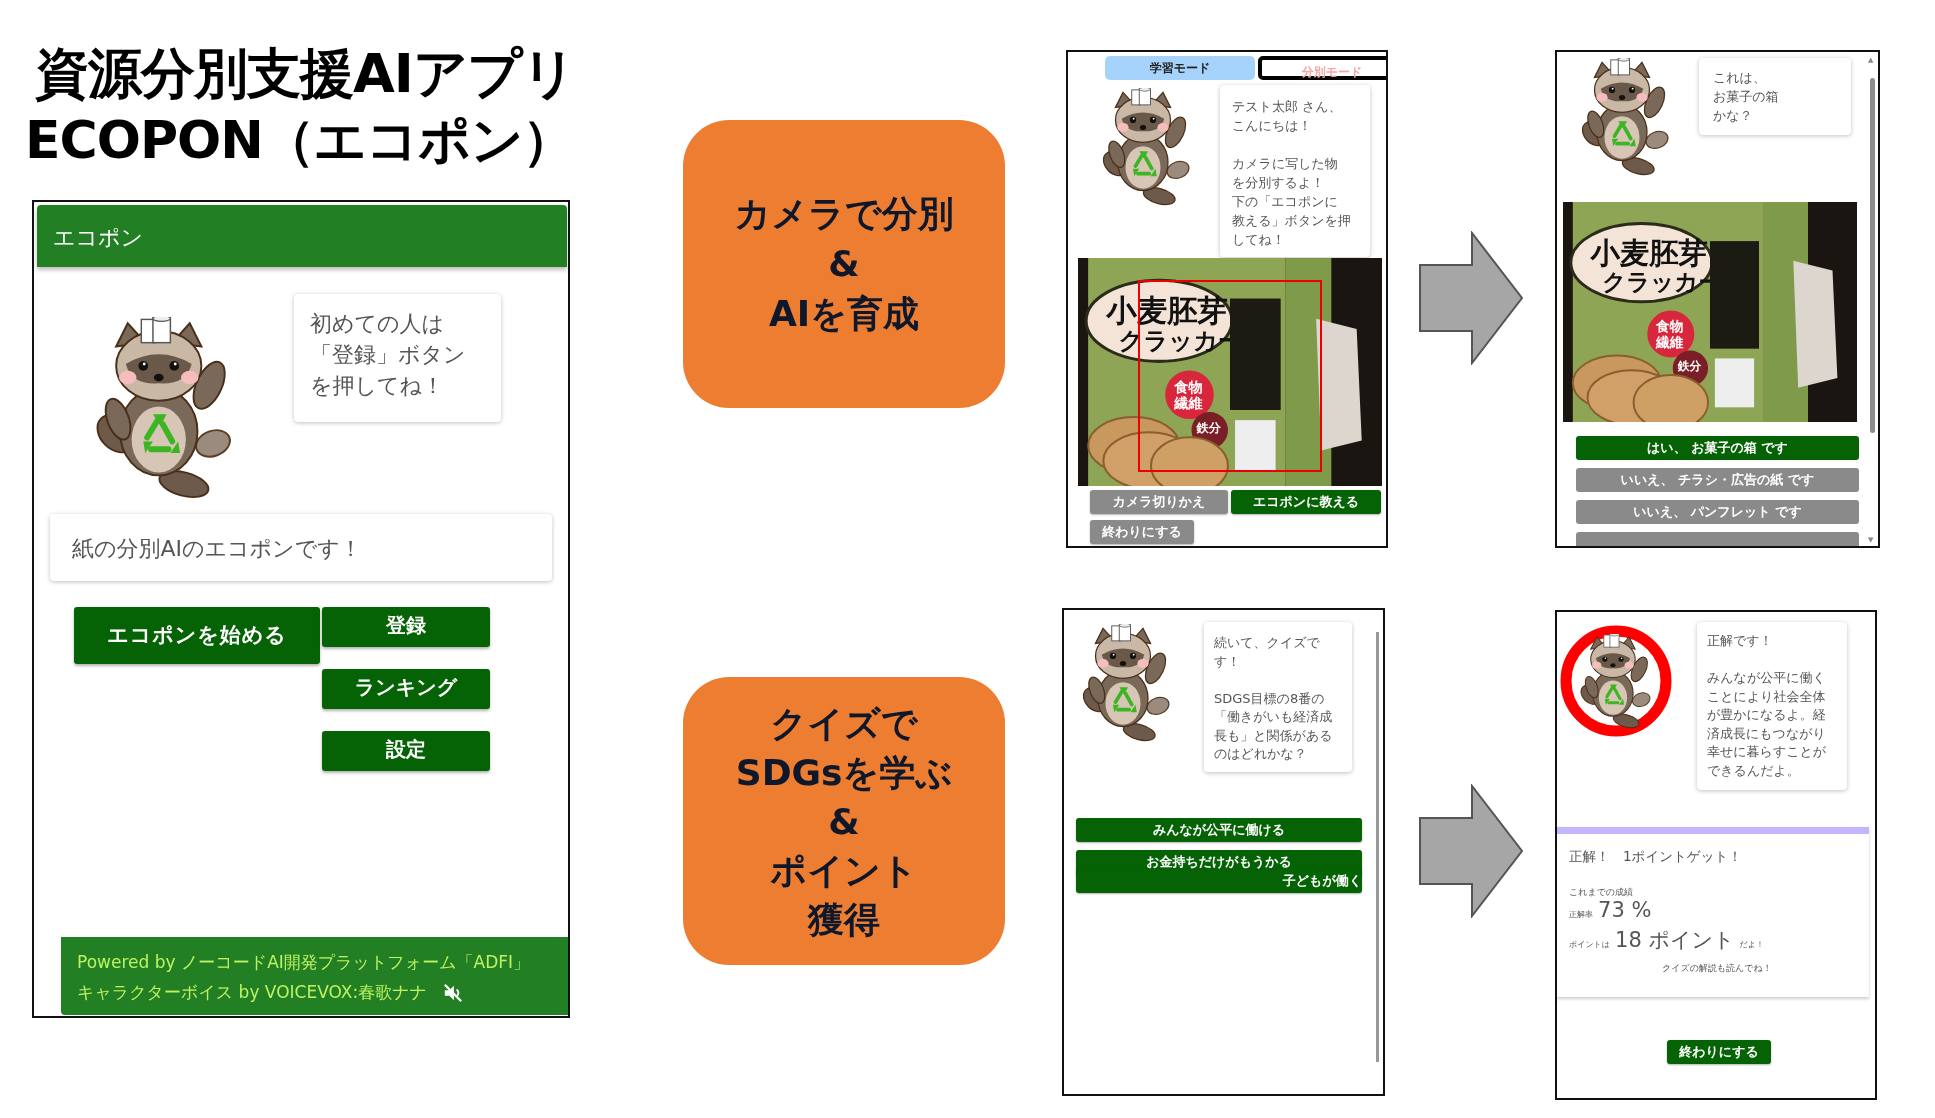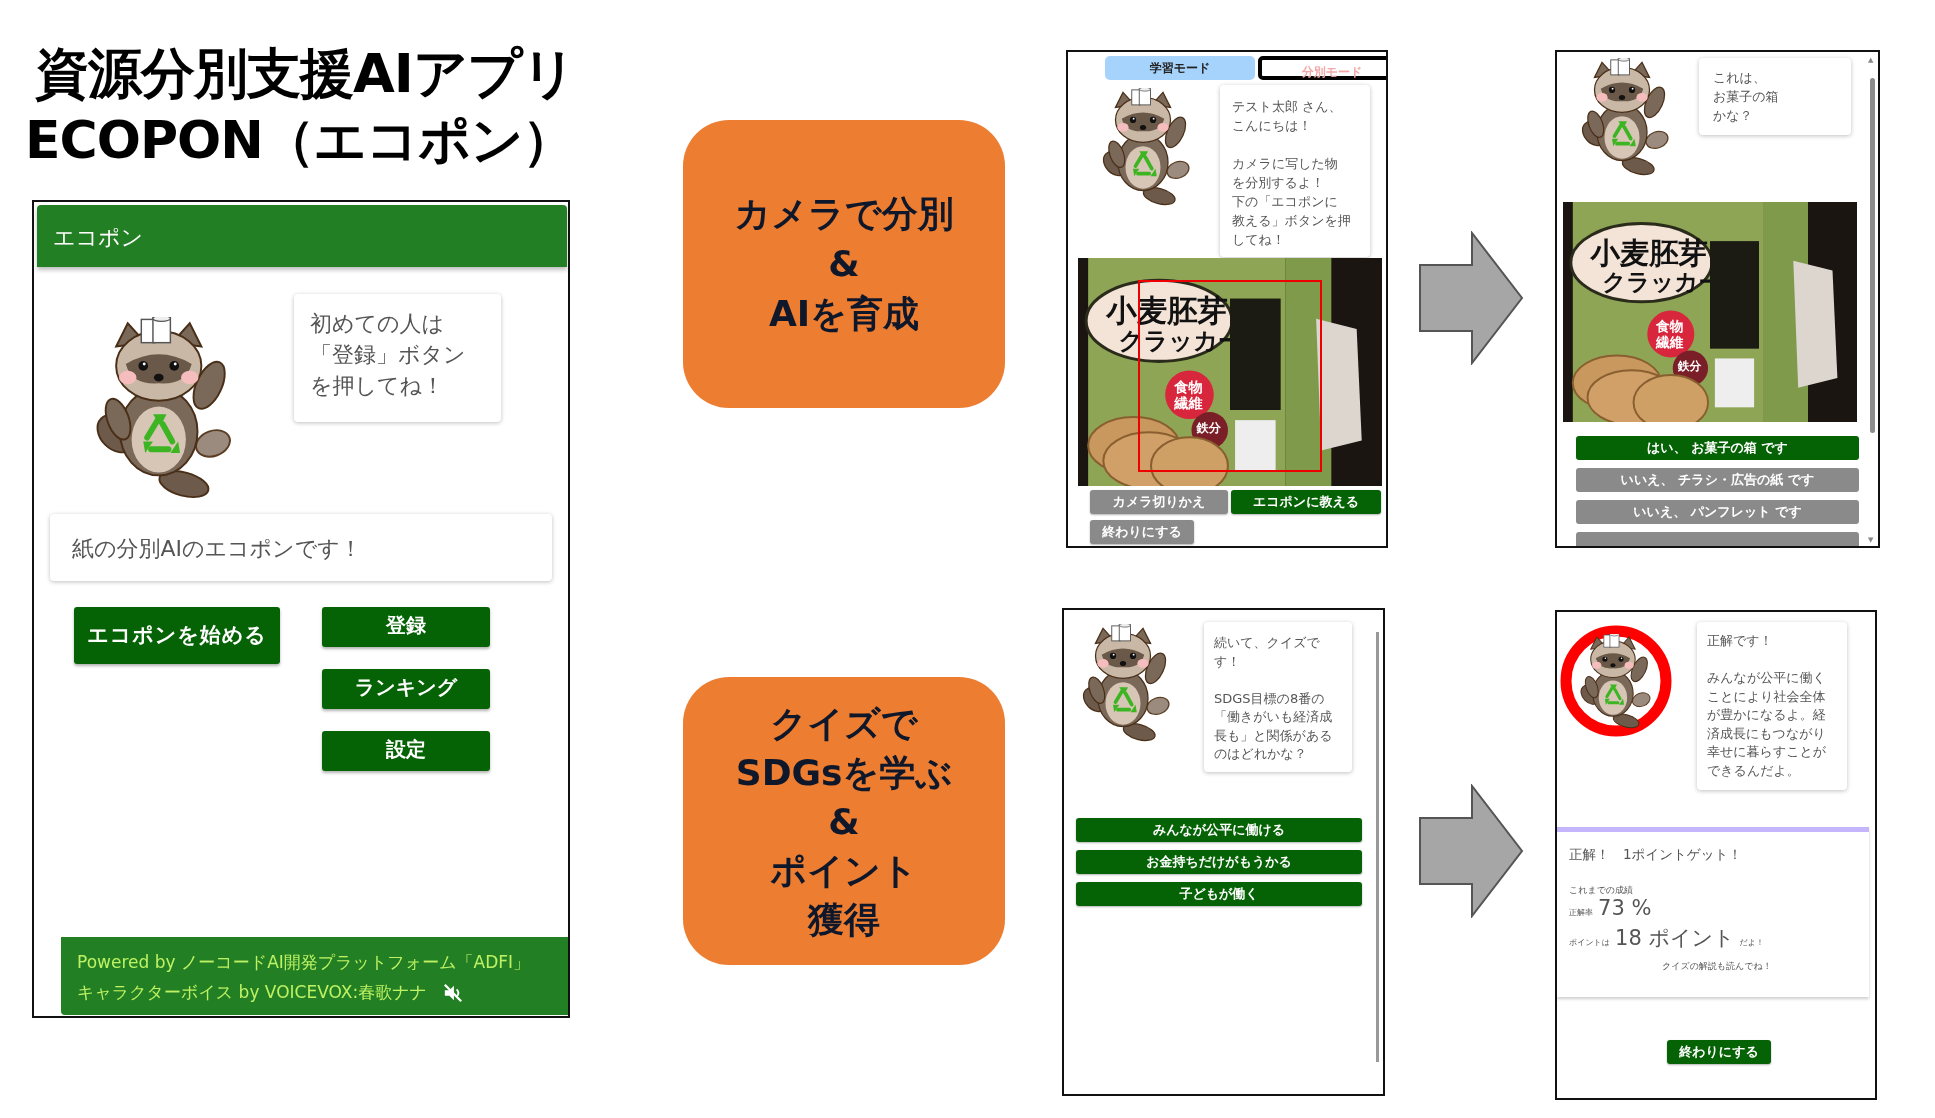--- a/index.html
+++ b/index.html
@@ -15,21 +15,21 @@
   .panel { position: absolute; background: #fff; border: 2px solid #111; overflow: hidden; }
 
   
   .lp { left: 32px; top: 200px; width: 538px; height: 818px; }
   .lp-header { position: absolute; left: 3px; top: 3px; width: 530px; height: 62px; background: #237F23; border-radius: 4px 4px 0 0; box-shadow: 0 3px 4px rgba(0,0,0,0.25); color: #fff; font-size: 22px; padding: 18px 16px; }
   .lp-mascot { position: absolute; left: 55px; top: 115px; width: 155px; height: 185px; }
   .bubble { position: absolute; background: #fff; border-radius: 4px; box-shadow: 0 1px 4px rgba(0,0,0,0.25); color: #555; white-space: pre-line; }
   .lp-bubble { left: 260px; top: 92px; width: 207px; height: 128px; font-size: 22px; line-height: 31px; padding: 14px 16px 0 16px; }
   .lp-desc { position: absolute; left: 16px; top: 312px; width: 502px; height: 67px; background: #fff; border-radius: 4px; box-shadow: 0 1px 4px rgba(0,0,0,0.25); color: #555; font-size: 22px; padding: 20px 22px; }
   .gbtn { position: absolute; background: #056305; color: #fff; border-radius: 3px; box-shadow: 0 2px 3px rgba(0,0,0,0.3); text-align: center; font-weight: bold; }
-  .lp-start { left: 40px; top: 405px; width: 206px; height: 57px; font-size: 21px; line-height: 57px; letter-spacing: 1px; }
+  .lp-start { left: 40px; top: 405px; width: 246px; height: 57px; font-size: 21px; line-height: 57px; letter-spacing: 1px; }
   .lp-reg { left: 288px; top: 405px; width: 168px; height: 40px; font-size: 20px; line-height: 36px; }
   .lp-rank { left: 288px; top: 467px; width: 168px; height: 40px; font-size: 20px; line-height: 36px; }
   .lp-set { left: 288px; top: 529px; width: 168px; height: 40px; font-size: 20px; line-height: 36px; }
   .lp-footer { position: absolute; left: 3px; top: 735px; width: 530px; height: 78px; background: #237F23; border-radius: 0 0 4px 4px; color: #bef264; font-size: 17px; padding: 10px 16px; line-height: 30px; margin-left: 24px; }
   .mute-icon { display: inline-block; width: 22px; height: 20px; vertical-align: middle; margin-left: 10px; }
 
   
   .obox { position: absolute; background: #ED7D31; border-radius: 46px; color: #0f172a; font-weight: bold; text-align: center; display: flex; flex-direction: column; justify-content: center; align-items: center; }
   .obox1 { left: 683px; top: 120px; width: 322px; height: 288px; font-size: 36px; line-height: 50px; }
   .obox2 { left: 683px; top: 677px; width: 322px; height: 288px; font-size: 36px; line-height: 49px; }
@@ -69,21 +69,21 @@
   .bm { left: 1062px; top: 608px; width: 323px; height: 488px; }
   .bm-mascot { position: absolute; left: 14px; top: 14px; width: 100px; height: 120px; }
   .bm-bubble { left: 140px; top: 12px; width: 148px; height: 150px; font-size: 13px; line-height: 18.5px; padding: 12px 10px 0 10px; }
   .bm-opt { position: absolute; left: 12px; width: 286px; height: 24px; line-height: 24px; border-radius: 3px; background: #056305; color: #fff; font-size: 13px; font-weight: bold; text-align: center; box-shadow: 0 1px 2px rgba(0,0,0,0.3); }
   .bm-scroll { position: absolute; right: 4px; top: 22px; width: 3px; height: 430px; background: #999; }
 
   
   .br { left: 1555px; top: 610px; width: 322px; height: 490px; padding-left: 24px; }
   .br-mascot { position: absolute; left: 3px; top: 12px; width: 112px; height: 115px; }
   .br-bubble { left: 140px; top: 10px; width: 150px; height: 168px; font-size: 13px; line-height: 18.5px; padding: 10px 10px 0 10px; }
-  .br-card { position: absolute; left: 0; top: 215px; width: 312px; height: 170px; background: #fff; box-shadow: 0 2px 3px rgba(0,0,0,0.2); border-top: 5px solid #c4b5fd; color: #555; }
+  .br-card { position: absolute; left: 0; top: 215px; width: 312px; height: 170px; background: #fff; box-shadow: 0 2px 3px rgba(0,0,0,0.2); border-top: 7px solid #c4b5fd; color: #555; }
   .br-line1 { position: absolute; left: 12px; top: 14px; font-size: 13.5px; white-space: nowrap; }
   .br-line2 { position: absolute; left: 12px; top: 52px; font-size: 9px; white-space: nowrap; }
   .br-line3 { position: absolute; left: 12px; top: 64px; white-space: nowrap; }
   .br-line4 { position: absolute; left: 12px; top: 92px; white-space: nowrap; }
   .br-small { font-size: 8px; }
   .br-big { font-size: 21px; }
   .br-line5 { position: absolute; left: 105px; top: 128px; font-size: 9px; white-space: nowrap; }
   .br-end { left: 110px; top: 428px; width: 104px; height: 24px; line-height: 24px; font-size: 13px; }
 </style>
 </head>
@@ -256,21 +256,21 @@
     </svg>
   <div class="bubble bm-bubble">続いて、クイズで
 す！
 
 SDGS目標の8番の
 「働きがいも経済成
 長も」と関係がある
 のはどれかな？</div>
   <div class="bm-opt" style="top:208px;">みんなが公平に働ける</div>
   <div class="bm-opt" style="top:240px;">お金持ちだけがもうかる</div>
-  <div class="bm-opt" style="top:272px;">子どもが働く</div>
+  <div class="bm-opt" style="top:259px;text-align:right;">子どもが働く</div>
   <div class="bm-scroll"></div>
 </div>
 
 <div class="panel br">
   <div class="br-mascot">
     <svg width="112" height="115" viewBox="0 0 112 115">
       <circle cx="56" cy="57" r="50" fill="none" stroke="#F00" stroke-width="11"></circle>
       <svg x="16" y="10" width="82" height="96" viewBox="0 0 160 190">
           <use href="#tanuki"></use>
         </svg>

